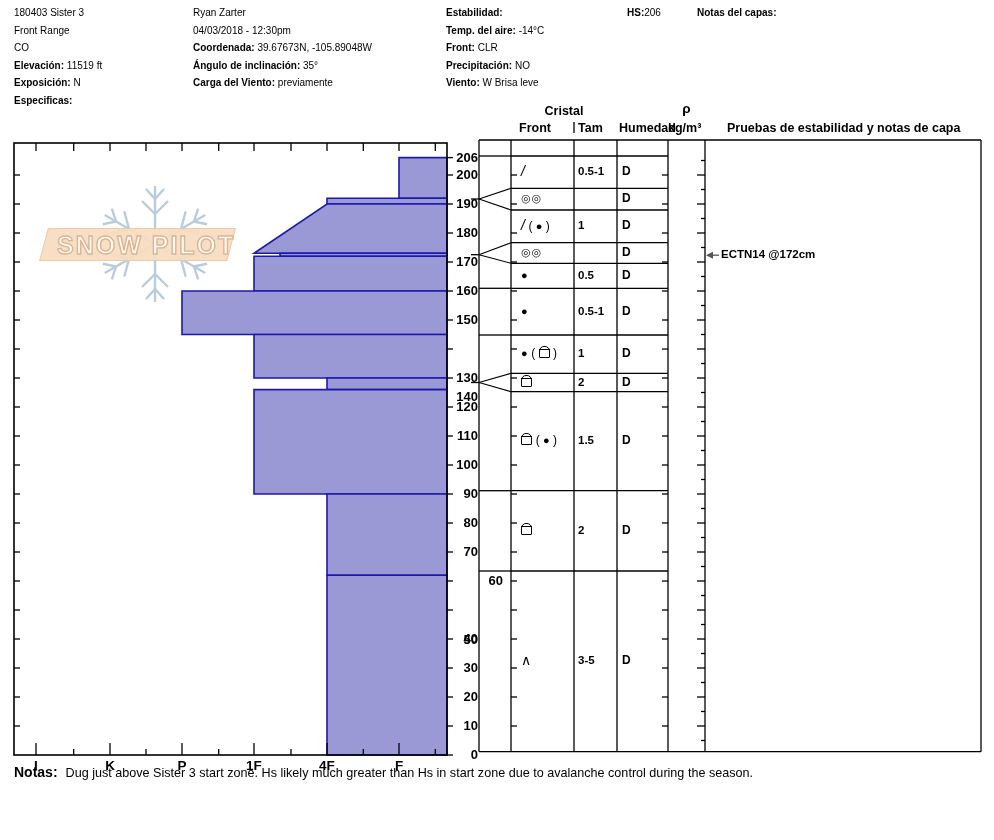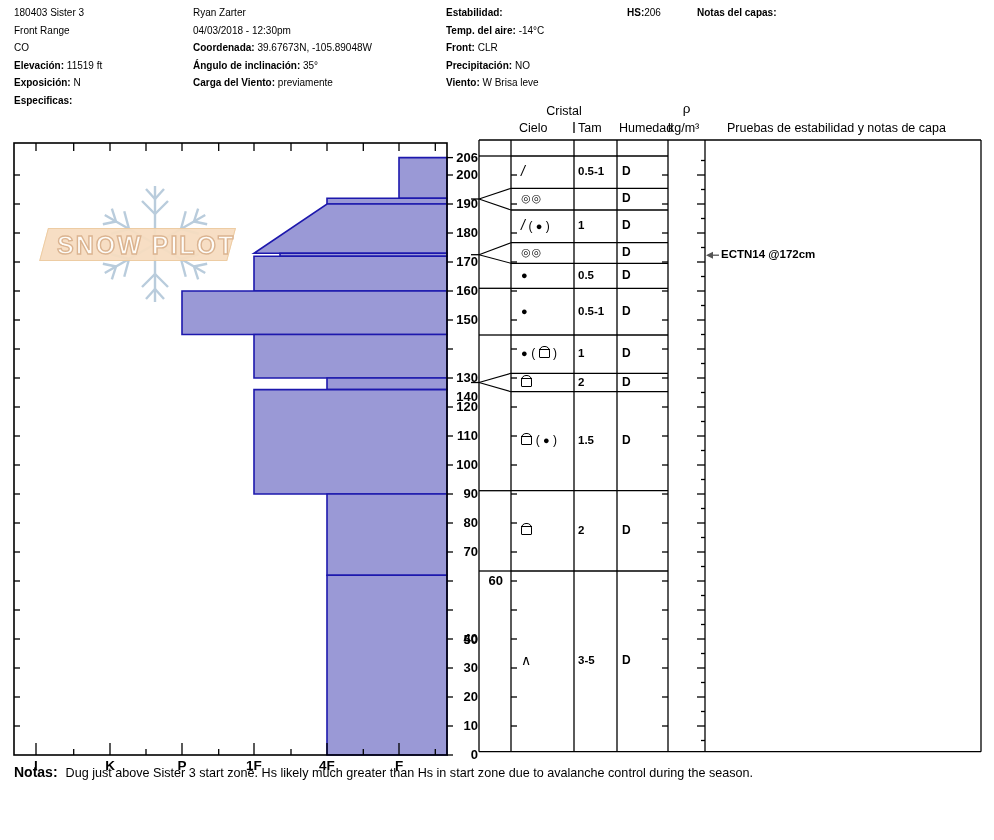--- a/index.html
+++ b/index.html
@@ -3,21 +3,21 @@
 <meta charset="utf-8">
 <style>
   html,body{margin:0;padding:0;background:#fff;}
   #canvas{position:relative;width:994px;height:840px;background:#fff;overflow:hidden;
           font-family:"Liberation Sans",sans-serif;color:#000;}
   .abs{position:absolute;}
   .hdr-line{font-size:10px;line-height:17.6px;white-space:nowrap;}
   .hdr-line b{font-weight:bold;text-align:center;}
   .depth-lbl{font-weight:bold;font-size:13px;text-align:right;width:30px;white-space:nowrap;}
   .hx-lbl{font-weight:bold;font-size:13.5px;text-align:center;width:40px;}
-  .tbl-hdr{font-weight:normal;font-size:12.5px;white-space:nowrap;}
+  .tbl-hdr{font-weight:bold;font-size:12.5px;white-space:nowrap;}
   .cell{white-space:nowrap;}
   .cell-tipo{font-size:13px;}
   .cell-tam{font-weight:bold;font-size:11.5px;}
   .cell-hum{font-weight:bold;font-size:12px;}
   .s-gg{font-size:11px;letter-spacing:1px;}
   .s-rg{font-size:11px;}
   .s-df{font-size:14px;font-style:italic;}
   .s-dh{font-size:14px;}
   .s-par{font-size:12px;}
   .s-fc{display:inline-block;width:9px;height:10px;border:1.4px solid #000;
@@ -370,21 +370,21 @@
       <div class="abs cell cell-tipo" style="left: 521px; top: 521.85px;"><span class="s-fc"><i></i></span></div>
       <div class="abs cell cell-tam" style="left: 578px; top: 523.85px;">2</div>
       <div class="abs cell cell-hum" style="left: 622px; top: 522.85px;">D</div>
       <div class="abs cell cell-tipo" style="left: 521px; top: 652.35px;"><span class="s-dh">∧</span></div>
       <div class="abs cell cell-tam" style="left: 578px; top: 654.35px;">3-5</div>
       <div class="abs cell cell-hum" style="left: 622px; top: 653.35px;">D</div>
       <div class="abs ann-text" style="left: 721px; top: 248.2px;">ECTN14 @172cm</div>
     </div>
 
   <div class="abs tbl-hdr" style="left:511px;top:104px;width:106px;text-align:center;">Cristal</div>
-  <div class="abs tbl-hdr" style="left:519px;top:121px;">Cielo</div>
+  <div class="abs tbl-hdr" style="left:519px;top:121px;">Front</div>
   <div class="abs tbl-hdr" style="left:578px;top:121px;">Tam</div>
   <div class="abs tbl-hdr" style="left:619px;top:121px;">Humedad</div>
   <div class="abs tbl-hdr" style="left:668px;top:101px;width:37px;text-align:center;font-size:13.5px;">ρ</div>
   <div class="abs tbl-hdr" style="left:668px;top:121px;">kg/m³</div>
   <div class="abs tbl-hdr" style="left:727px;top:121px;">Pruebas de estabilidad y notas de capa</div>
 
   <div class="abs" id="notes-line" style="left:14px;top:764px;">
     <b>Notas:</b><span>Dug just above Sister 3 start zone.  Hs likely much greater than Hs in start zone due to avalanche control during the season.</span>
   </div>
 

